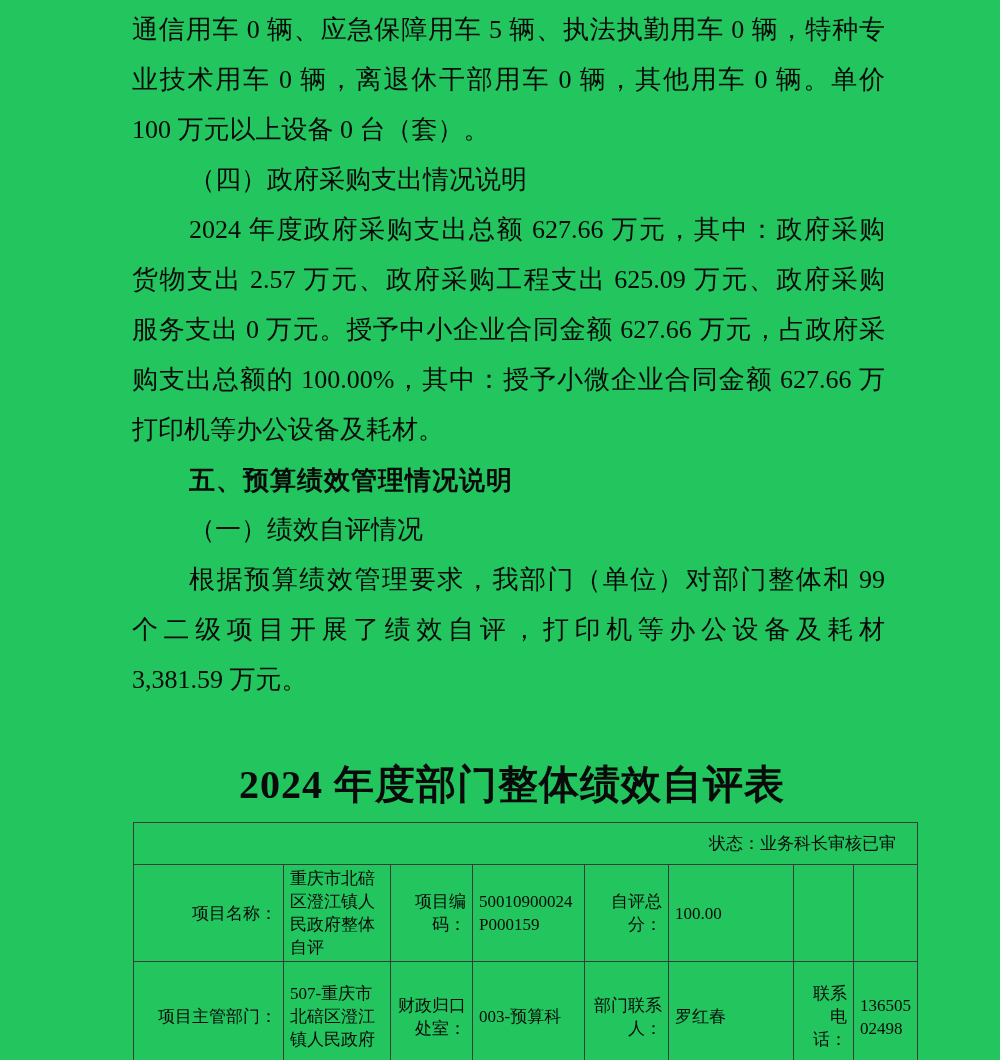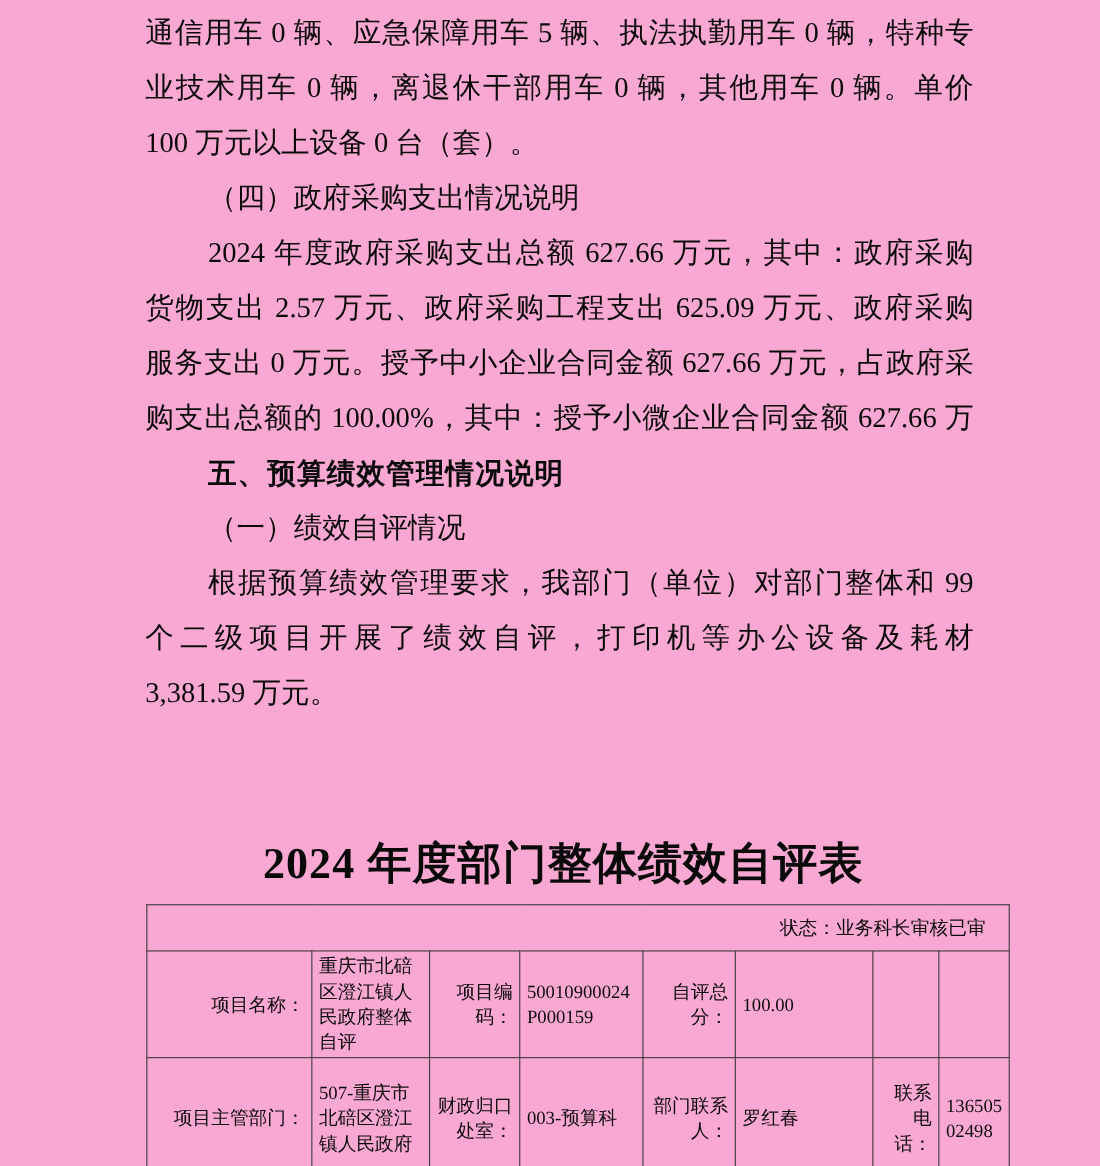--- a/index.html
+++ b/index.html
@@ -1,21 +1,21 @@
 <!DOCTYPE html>
 <html><head>
 <meta charset="utf-8">
 <style>
   * { box-sizing: border-box; }
   html,body { margin:0; padding:0; background:#e8e8e8; }
   .page {
     position: relative;
     width: 1000px; height: 1060px;
     margin: 0 auto;
-    background: #f9a8d4;
+    background: #22c55e;
     overflow: hidden;
     color: #0a0a0a;
   }
   .textblock {
     position: absolute;
     left: 132px; top: 5px; width: 753px;
     font-family: "Liberation Serif", "DejaVu Serif", serif;
     font-size: 26px;
     line-height: 50px;
   }
@@ -81,20 +81,21 @@
       <div class="line last">100 万元以上设备 0 台（套）。</div>
     </div>
 
     <div class="line last indent">（四）政府采购支出情况说明</div>
 
     <div>
       <div class="line indent">2024 年度政府采购支出总额 627.66 万元，其中：政府采购</div>
       <div class="line">货物支出 2.57 万元、政府采购工程支出 625.09 万元、政府采购</div>
       <div class="line">服务支出 0 万元。授予中小企业合同金额 627.66 万元，占政府采</div>
       <div class="line">购支出总额的 100.00%，其中：授予小微企业合同金额 627.66 万</div>
+      <div class="line last">打印机等办公设备及耗材。</div>
     </div>
 
     <div class="line last indent hei">五、预算绩效管理情况说明</div>
     <div class="line last indent">（一）绩效自评情况</div>
 
     <div>
       <div class="line indent">根据预算绩效管理要求，我部门（单位）对部门整体和 99</div>
       <div class="line">个二级项目开展了绩效自评，打印机等办公设备及耗材</div>
       <div class="line last">3,381.59 万元。</div>
     </div>

